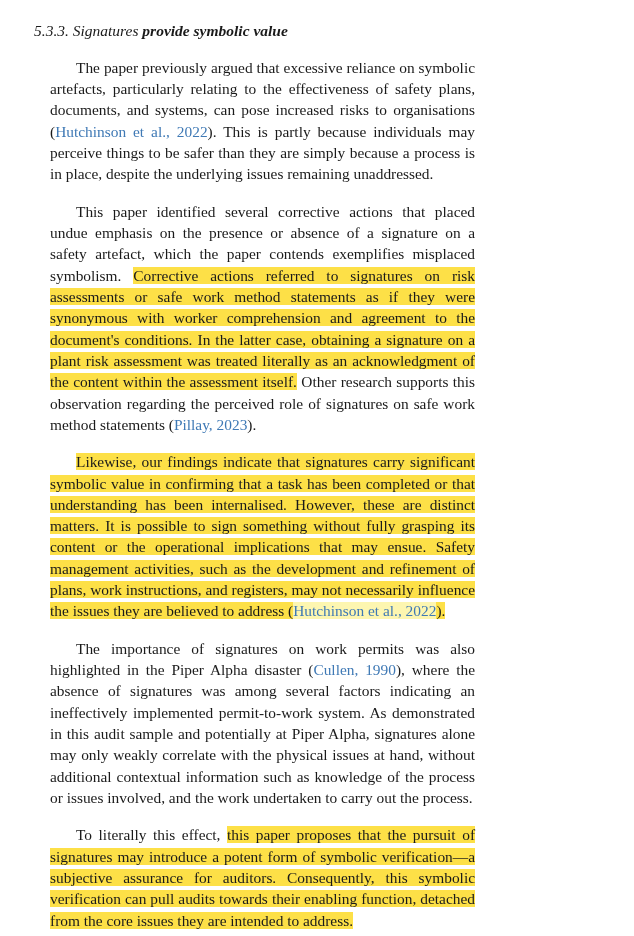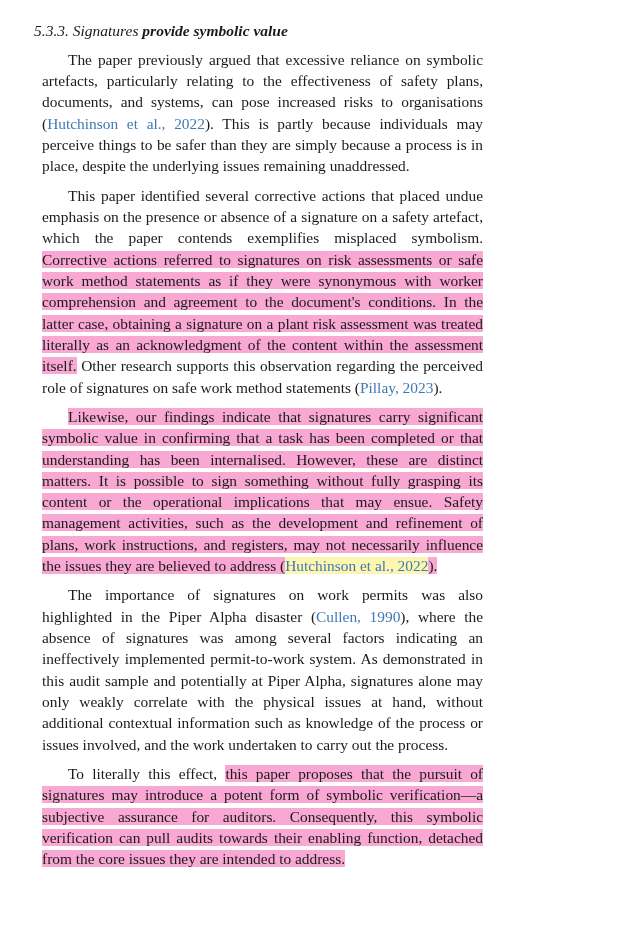--- a/index.html
+++ b/index.html
@@ -30,33 +30,33 @@
   }
   .section-heading .num {
     font-style: italic;
     font-weight: normal;
   }
   .section-heading .bold-part {
     font-weight: bold;
     font-style: italic;
   }
   p.para {
-    margin: 8px;
+    margin: 16px;
     font-size: 15.4px;
     line-height: 1.385;
     text-align: justify;
     text-justify: inter-word;
     text-indent: 26px;
     hyphens: manual;
   }
   .cite {
     color: #3f79b5;
   }
   .hl {
-    background-color: #f9a8d4;
+    background-color: #fde047;
     box-decoration-break: clone;
     -webkit-box-decoration-break: clone;
   }
   .hl-blue {
     background-color: #fdf6b0;
     color: #3f79b5;
     box-decoration-break: clone;
     -webkit-box-decoration-break: clone;
   }
 </style>

